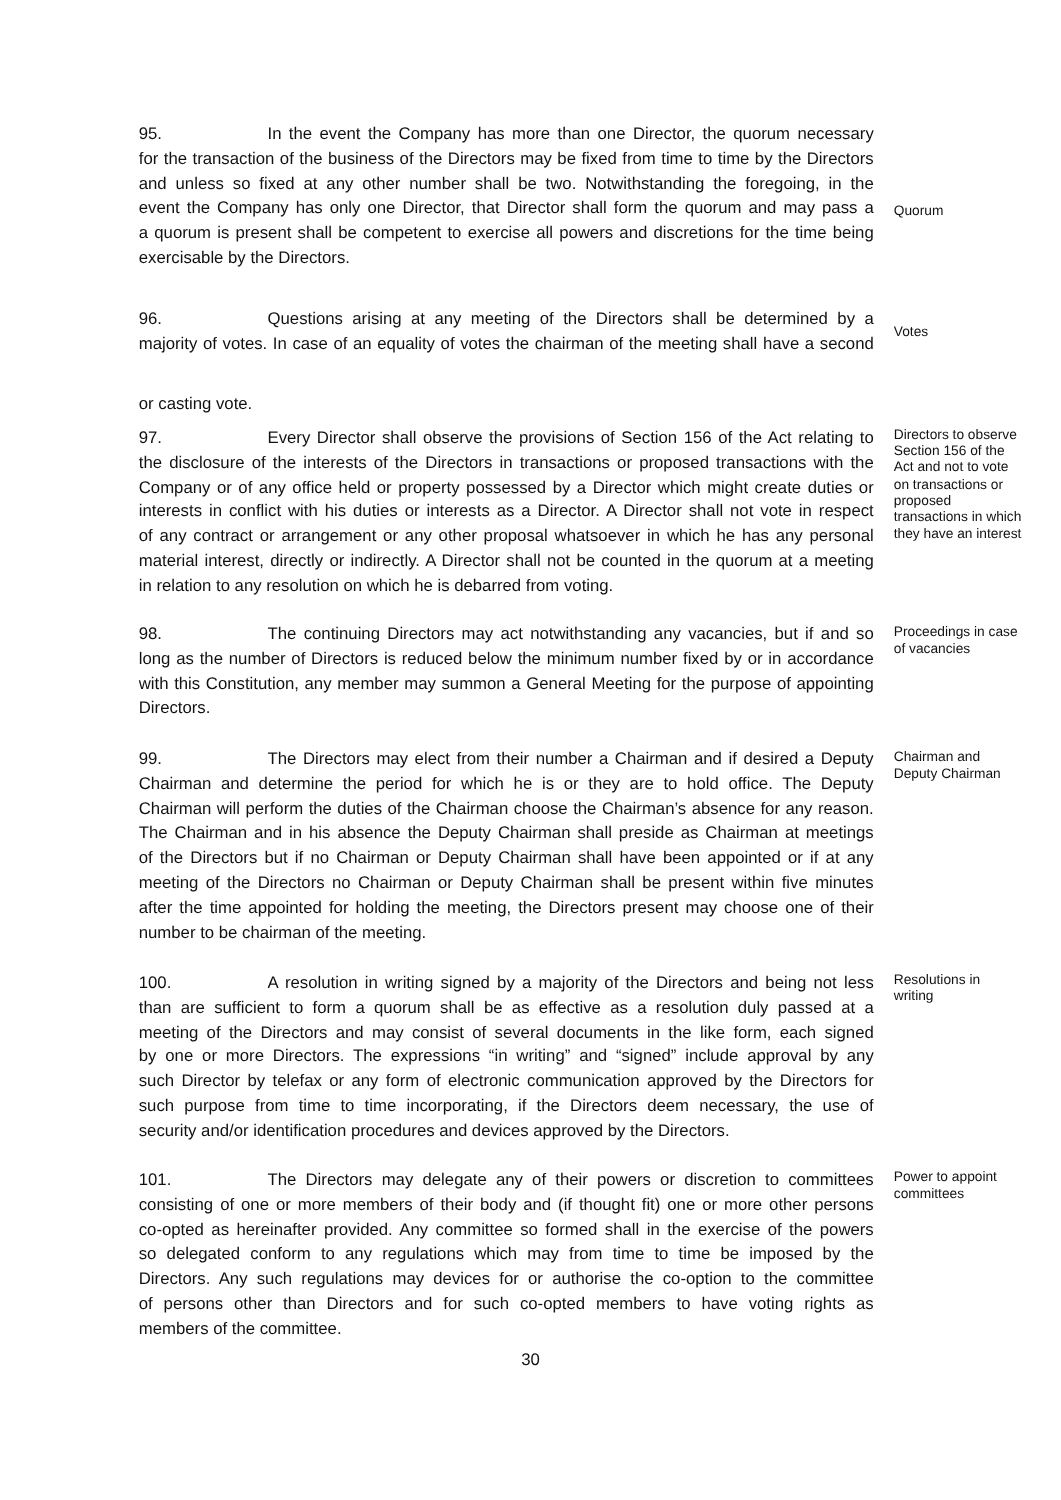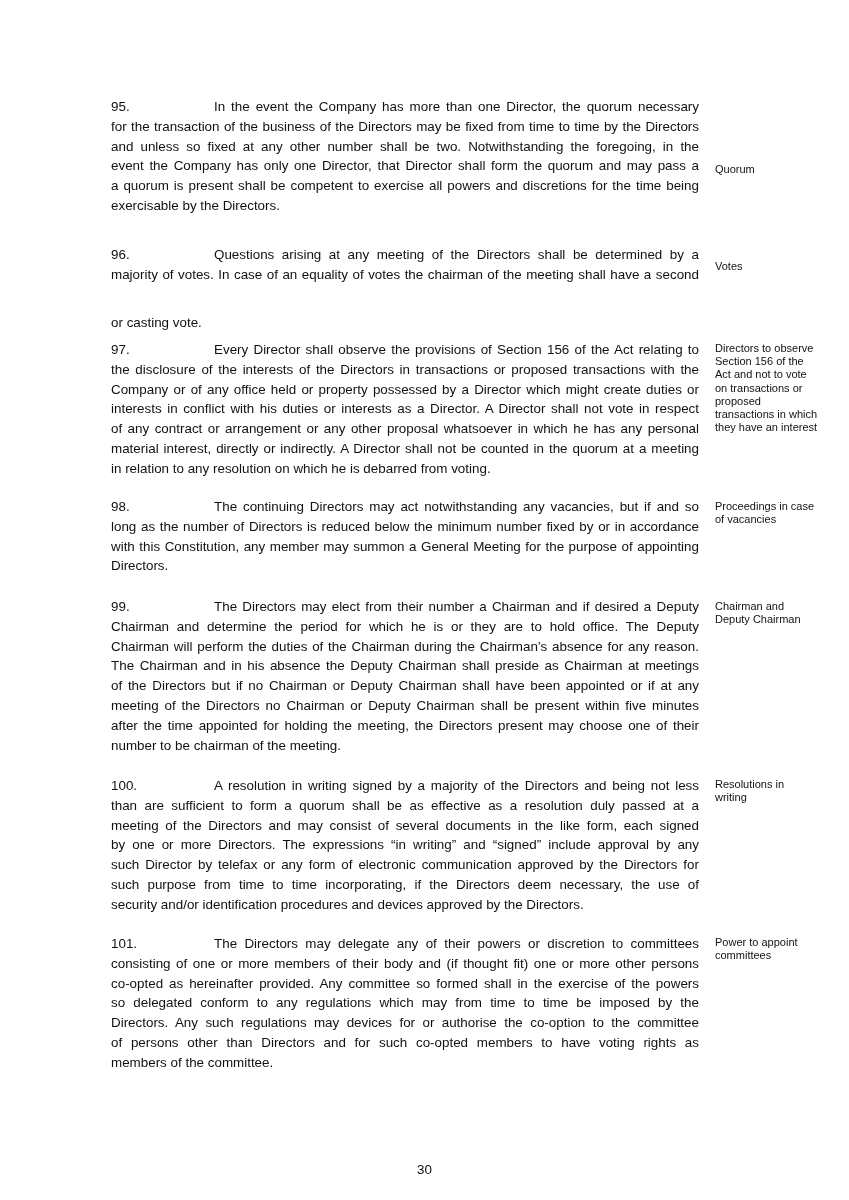--- a/index.html
+++ b/index.html
@@ -5,21 +5,21 @@
   html, body { margin: 0; padding: 0; background: #ffffff; }
   body { width: 849px; height: 1200px; position: relative; overflow: hidden; font-family: "Liberation Sans", sans-serif; color: #111111; }
   .page { position: absolute; left: 0; top: 0; width: 849px; height: 1200px; background: #fff; }
   .clause { position: absolute; left: 111px; width: 588px; font-size: 13.4px; line-height: 19.8px; }
   .line { display: block; text-align: justify; text-align-last: justify; white-space: nowrap; height: 19.8px; }
   .line.last { text-align-last: left; }
   .first-line { display: flex; justify-content: space-between; }
   .num { display: inline-block; width: 103px; flex: none; }
   .first-text { flex: 1; text-align: justify; text-align-last: justify; }
   .margin-note { position: absolute; left: 715px; width: 120px; font-size: 11px; line-height: 13.2px; color: #111; }
-  .page-number { position: absolute; left: 0; width: 849px; top: 1162px; text-align: center; font-size: 13.4px; }
+  .page-number { position: absolute; left: 0; width: 849px; top: 1080px; text-align: center; font-size: 13.4px; }
 </style>
 </head>
 <body>
 
 <div class="page">
 
   <div class="clause" style="top:97px;">
     <div class="first-line">
       <span class="num">95.</span>
       <span class="first-text" style="white-space: nowrap; overflow: hidden;">In the event the Company has more than one Director, the quorum necessary</span>
@@ -81,21 +81,21 @@
     <div>Proceedings in case</div>
     <div>of vacancies</div>
   </div>
 
   <div class="clause" style="top:597px;">
     <div class="first-line">
       <span class="num">99.</span>
       <span class="first-text" style="white-space: nowrap; overflow: hidden;">The Directors may elect from their number a Chairman and if desired a Deputy</span>
     </div>
     <span class="line" style="white-space: nowrap; overflow: hidden;">Chairman and determine the period for which he is or they are to hold office.  The Deputy</span>
-    <span class="line" style="white-space: nowrap; overflow: hidden;">Chairman will perform the duties of the Chairman during the Chairman’s absence for any reason.</span>
+    <span class="line" style="white-space: nowrap; overflow: hidden;">Chairman will perform the duties of the Chairman choose the Chairman’s absence for any reason.</span>
     <span class="line" style="white-space: nowrap; overflow: hidden;">The Chairman and in his absence the Deputy Chairman shall preside as Chairman at meetings</span>
     <span class="line" style="white-space: nowrap; overflow: hidden;">of the Directors but if no Chairman or Deputy Chairman shall have been appointed or if at any</span>
     <span class="line" style="white-space: nowrap; overflow: hidden;">meeting of the Directors no Chairman or Deputy Chairman shall be present within five minutes</span>
     <span class="line" style="white-space: nowrap; overflow: hidden;">after the time appointed for holding the meeting, the Directors present may choose one of their</span>
     <span class="line last" style="white-space: nowrap; overflow: hidden;">number to be chairman of the meeting.</span>
   </div>
   <div class="margin-note" style="top:600px;">
     <div>Chairman and</div>
     <div>Deputy Chairman</div>
   </div>

